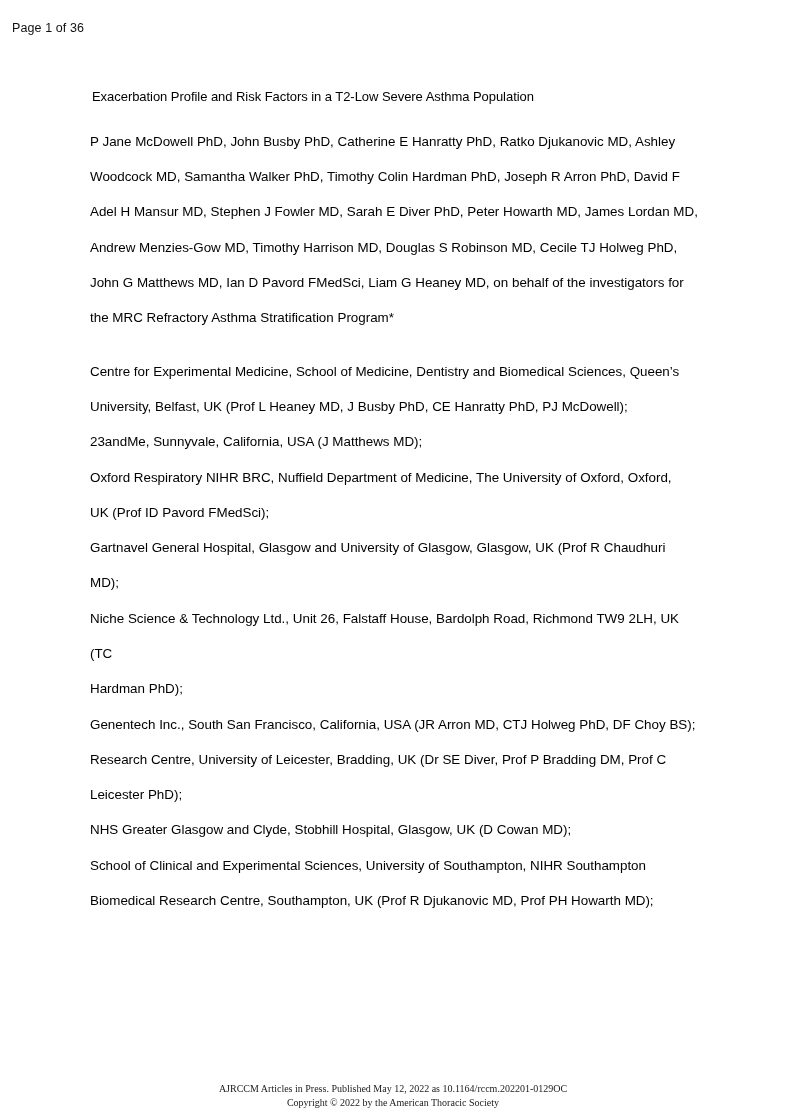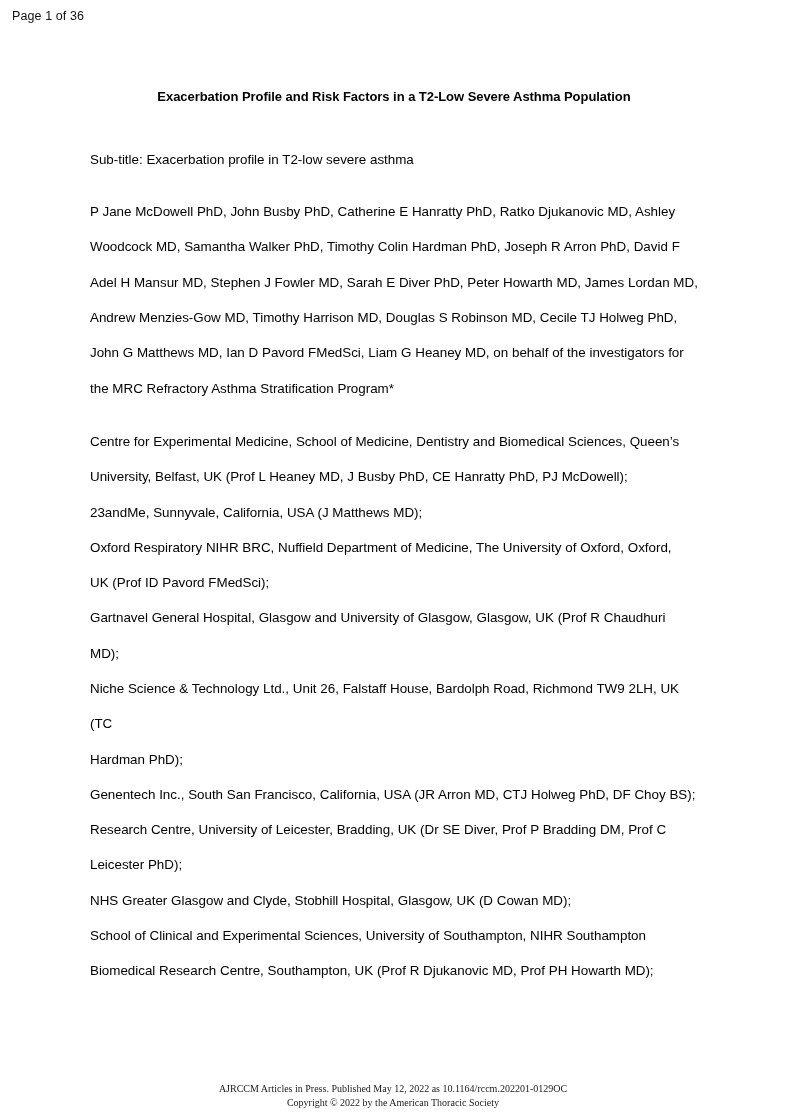--- a/index.html
+++ b/index.html
@@ -16,37 +16,37 @@
     position: relative;
     width: 786px;
     height: 1116px;
     background: #ffffff;
     overflow: hidden;
     box-sizing: border-box;
   }
   .page-header {
     position: absolute;
     left: 12px;
-    top: 9px;
+    top: 21px;
     font-size: 12.5px;
     line-height: 1.2;
     letter-spacing: 0.1px;
     color: #111111;
     white-space: nowrap;
   }
   .content {
     position: absolute;
     left: 90px;
     top: 88px;
     width: 608px;
   }
   .doc-title {
     font-size: 13px;
-    font-weight: bold;
-    text-align: center;
+    font-weight: normal;
+    text-align: left;
     line-height: 1.45;
     letter-spacing: -0.05px;
     margin: 0 0 0 0;
     padding: 0 2px;
   }
   .para {
     font-size: 13.4px;
     line-height: 35.3px;
     text-align: left;
     margin: 0;
@@ -76,21 +76,20 @@
 <body>
 
 <div class="page">
 
   <div class="page-header">Page 1 of 36</div>
 
   <div class="content">
 
     <div class="doc-title">Exacerbation Profile and Risk Factors in a T2-Low Severe Asthma Population</div>
 
-    <div class="para gap-subtitle">Sub-title: Exacerbation profile in T2-low severe asthma</div>
 
     <div class="para gap-authors">
       <div class="affil-line">P Jane McDowell PhD, John Busby PhD, Catherine E Hanratty PhD, Ratko Djukanovic MD, Ashley</div>
       <div class="affil-line">Woodcock MD, Samantha Walker PhD, Timothy Colin Hardman PhD, Joseph R Arron PhD, David F</div>
       <div class="affil-line">Adel H Mansur MD, Stephen J Fowler MD, Sarah E Diver PhD, Peter Howarth MD, James Lordan MD,</div>
       <div class="affil-line">Andrew Menzies-Gow MD, Timothy Harrison MD, Douglas S Robinson MD, Cecile TJ Holweg PhD,</div>
       <div class="affil-line">John G Matthews MD, Ian D Pavord FMedSci, Liam G Heaney MD, on behalf of the investigators for</div>
       <div class="affil-line">the MRC Refractory Asthma Stratification Program*</div>
     </div>
 

